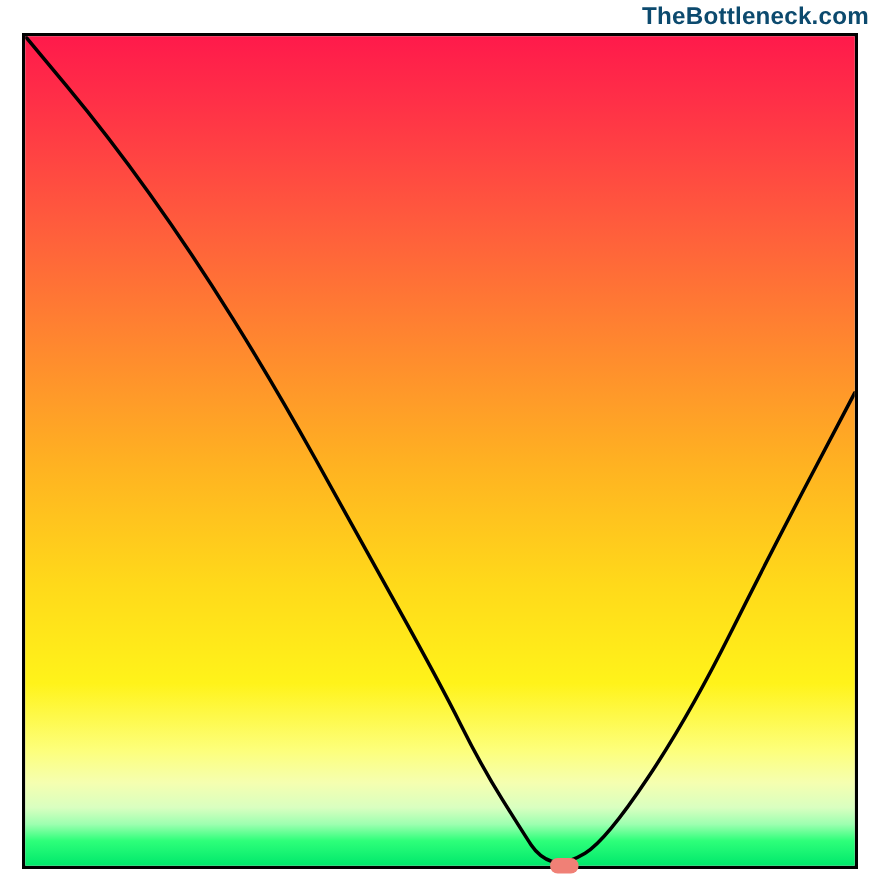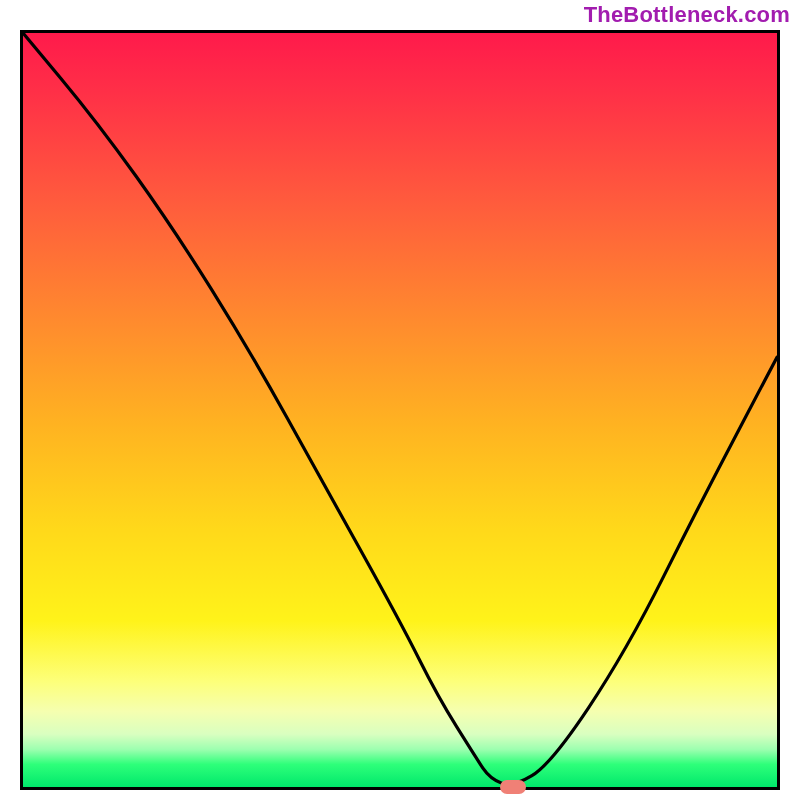--- a/index.html
+++ b/index.html
@@ -15,21 +15,21 @@
     position: relative;
     width: 800px;
     height: 800px;
   }
   .watermark {
     position: absolute;
     top: 2px;
     right: 10px;
     font-size: 22px;
     font-weight: 600;
-    color: #a21caf;
+    color: #0c4a6e;
     letter-spacing: 0.2px;
   }
   .chart-frame {
     position: absolute;
     top: 30px;
     left: 20px;
     width: 760px;
     height: 760px;
     box-sizing: border-box;
     border: 3px solid #000;

